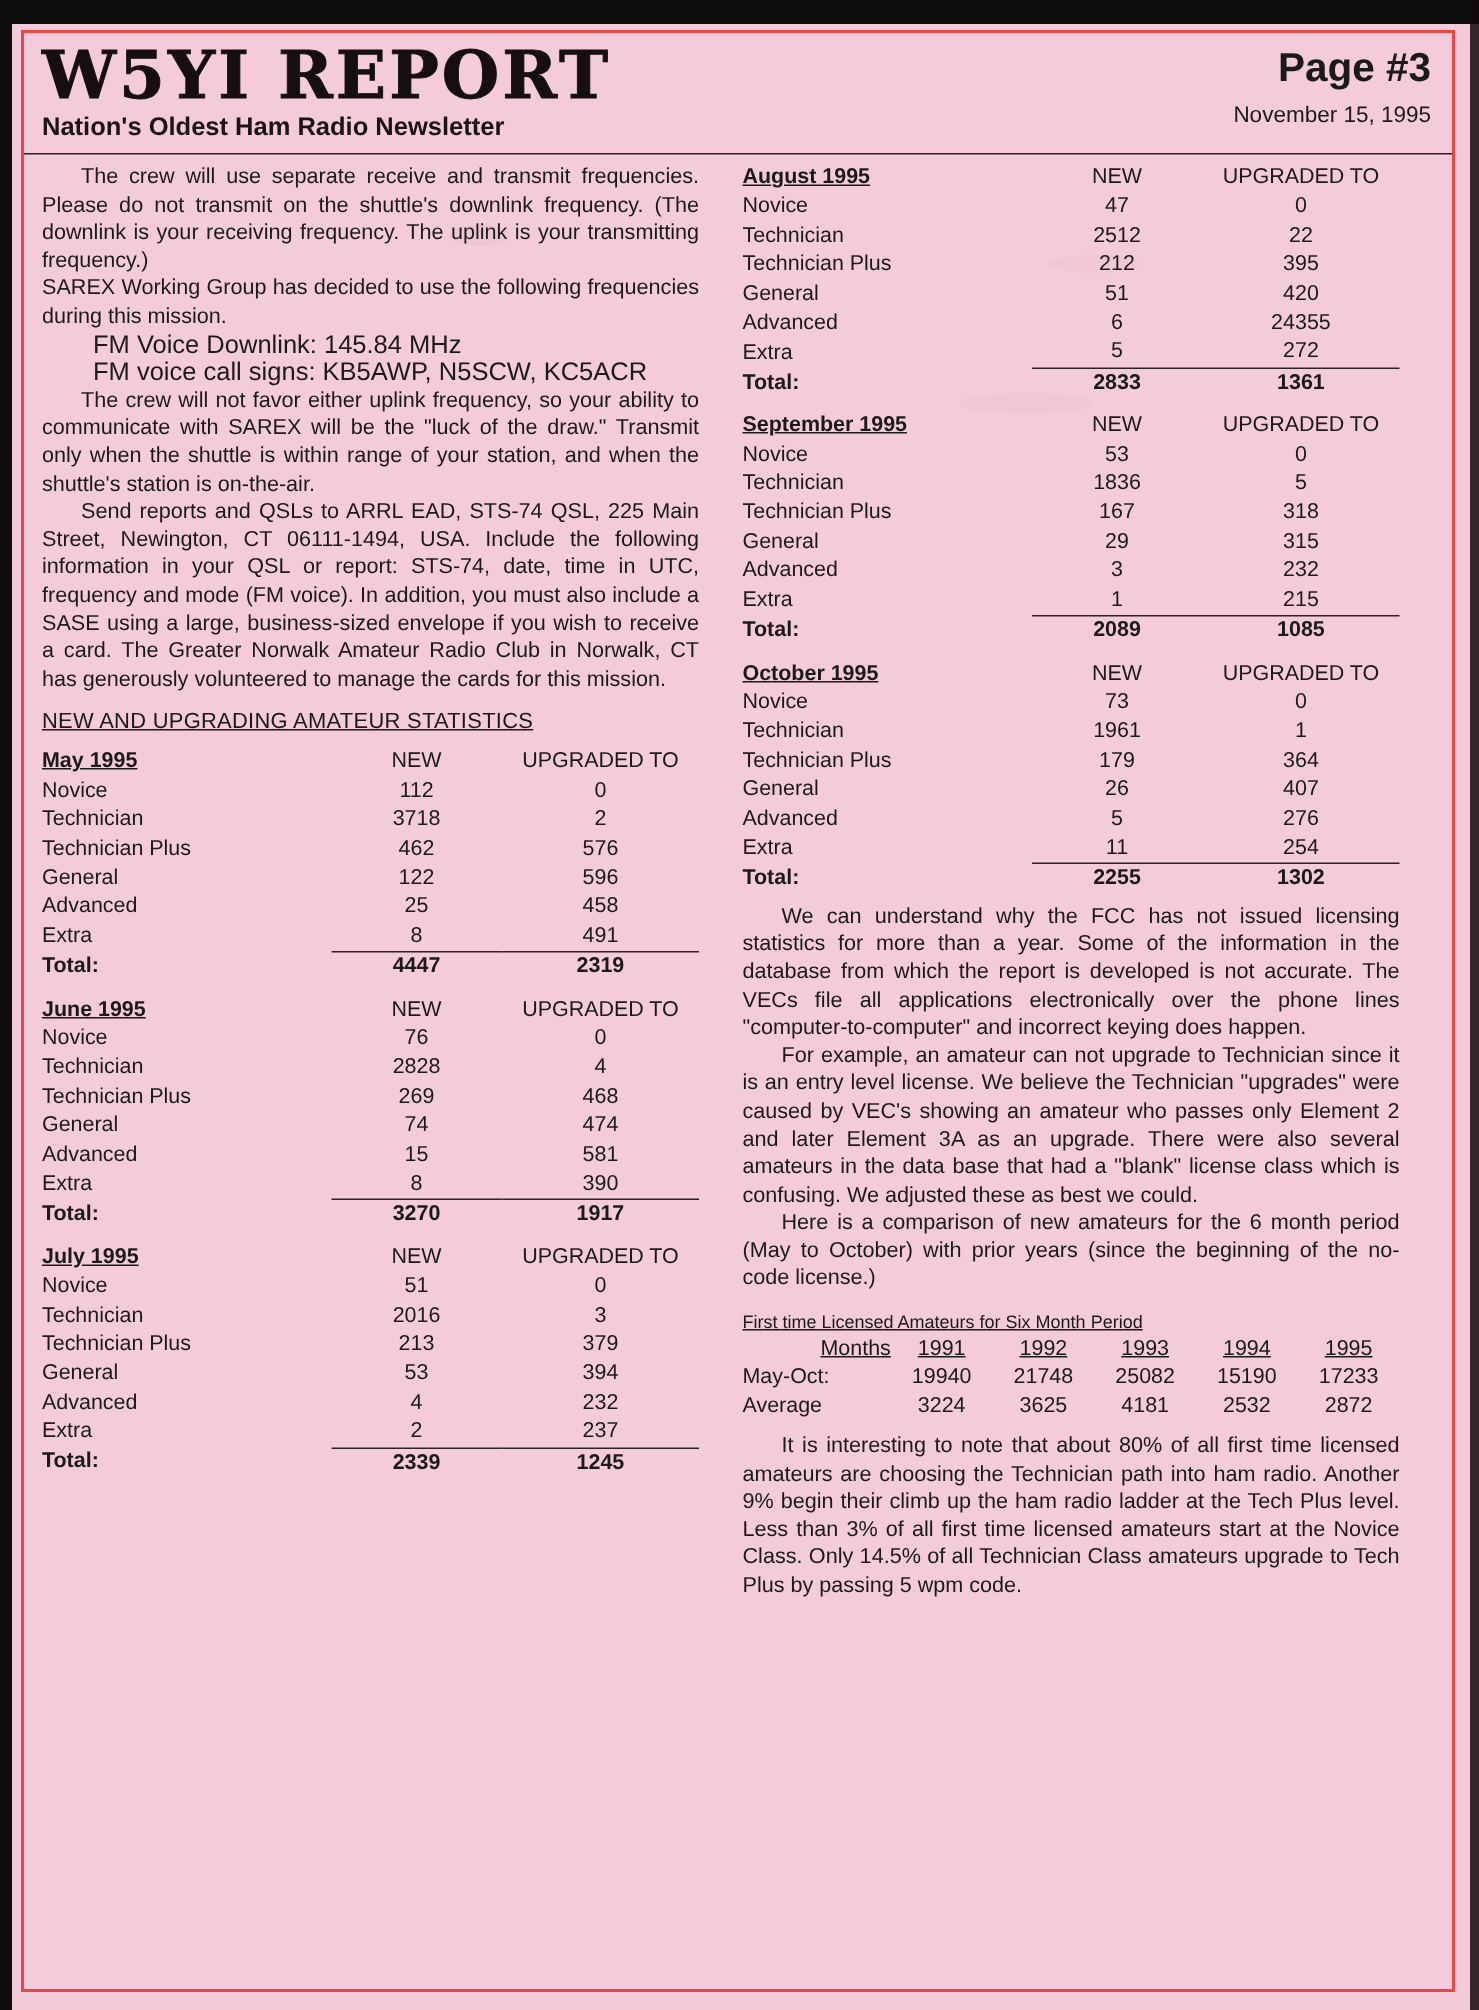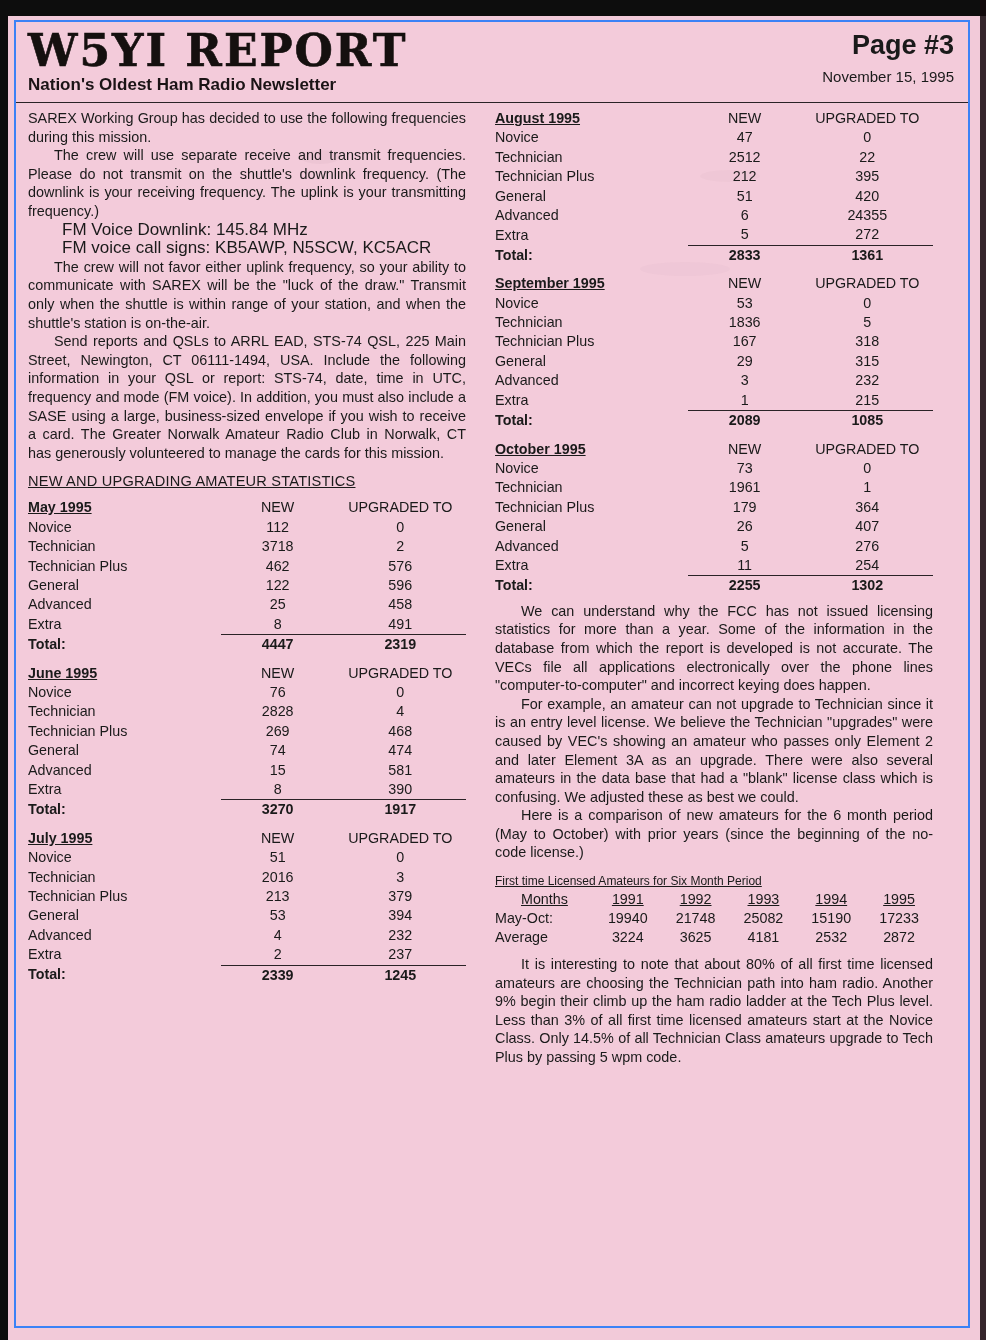--- a/index.html
+++ b/index.html
@@ -41,21 +41,21 @@
     width: 6px; height: 1340px;
     background: #14090c;
     opacity: .85;
   }
   .frame {
     position: absolute;
     left: 14px;
     top: 20px;
     width: 956px;
     height: 1308px;
-    border: 2px solid #3b82f6;
+    border: 2px solid #ef4444;
     box-sizing: border-box;
     background: #f3cbda;
   }
   
   .masthead {
     position: relative;
     height: 78px;
     padding: 6px 12px 0 12px;
     box-sizing: border-box;
   }
@@ -178,21 +178,21 @@
   table.cmp th, table.cmp td {
     line-height: 19px;
     font-weight: normal;
     white-space: nowrap;
     padding: 0;
   }
   table.cmp th {
     text-decoration: underline;
     text-align: center;
   }
-  table.cmp th.l { text-align: center; }
+  table.cmp th.l { text-align: right; }
   table.cmp td.l { text-align: left; }
   table.cmp td.n { text-align: center; }
   
   .speck {
     position: absolute;
     background: rgba(120,90,100,0.18);
     border-radius: 50%;
     pointer-events: none;
   }
 </style>
@@ -214,22 +214,22 @@
         <div class="mast-page">Page #3</div>
         <div class="mast-date">November 15, 1995</div>
       </div>
     </div>
     <div class="rule"></div>
 
     <div class="cols">
 
       <div class="col left">
 
+        <p class="body indent">The crew will use separate receive and transmit frequencies.  Please do not transmit on the shuttle's downlink frequency. (The downlink is your receiving frequency.  The uplink is your transmitting frequency.)</p>
         <p class="body">SAREX Working Group has decided to use the following frequencies during this mission.</p>
-        <p class="body indent">The crew will use separate receive and transmit frequencies.  Please do not transmit on the shuttle's downlink frequency. (The downlink is your receiving frequency.  The uplink is your transmitting frequency.)</p>
 
         <div class="center-line">FM Voice Downlink:  145.84 MHz</div>
         <div class="center-line">FM voice call signs:  KB5AWP, N5SCW, KC5ACR</div>
 
         <p class="body indent">The crew will not favor either uplink frequency, so your ability to communicate with SAREX will be the "luck of the draw."  Transmit only when the shuttle is within range of your station, and when the shuttle's station is on-the-air.</p>
         <p class="body indent">Send reports and QSLs to ARRL EAD, STS-74 QSL, 225 Main Street, Newington, CT 06111-1494, USA. Include the following information in your QSL or report: STS-74, date, time in UTC, frequency and mode (FM voice). In addition, you must also include a SASE using a large, business-sized envelope if you wish to receive a card.  The Greater Norwalk Amateur Radio Club in Norwalk, CT has generously volunteered to manage the cards for this mission.</p>
 
         <h2 class="section">NEW AND UPGRADING AMATEUR STATISTICS</h2>
 
 

